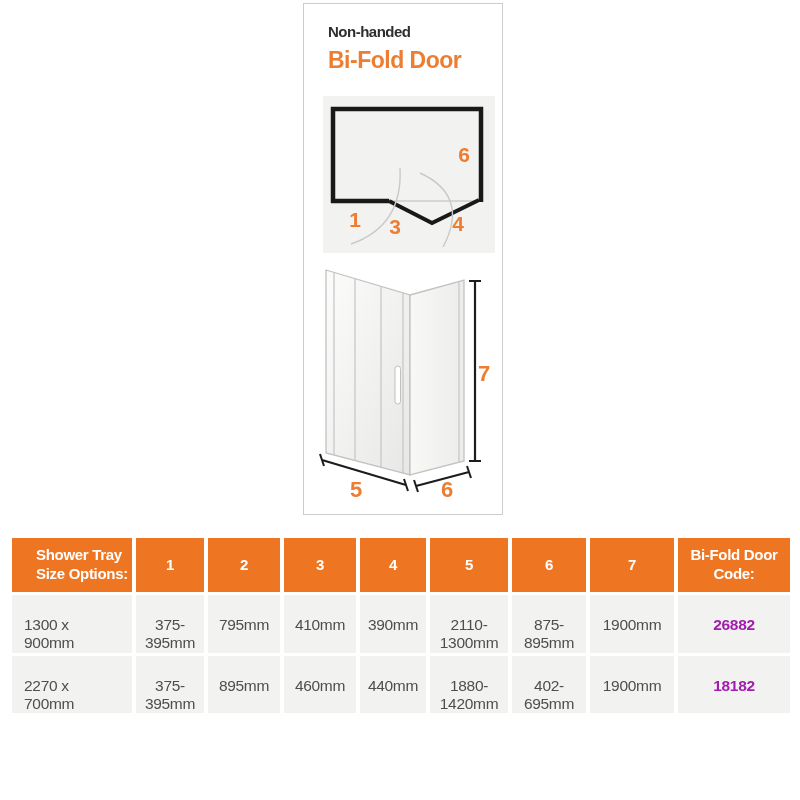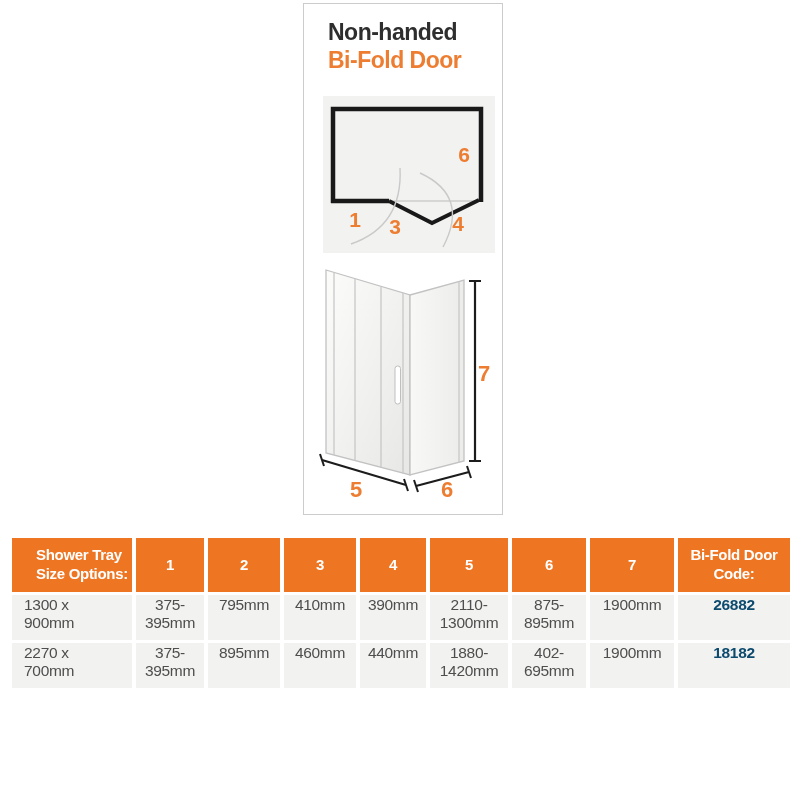--- a/index.html
+++ b/index.html
@@ -10,21 +10,21 @@
     overflow:hidden;
   }
 
   
   .card {
     position:absolute; left:303px; top:3px; width:200px; height:512px;
     background:#ffffff; border:1px solid #cccccc; box-sizing:border-box;
   }
   .card-title { position:absolute; left:24px; top:14px; }
   .card-title .line1 {
-    display:block; font-size:23px; font-weight:700; color:#2e2e2e;
+    display:block; font-size:15px; font-weight:700; color:#2e2e2e;
     line-height:28px; letter-spacing:-0.5px;
   }
   .card-title .line2 {
     display:block; font-size:23px; font-weight:700; color:#ED7D31;
     line-height:28px; letter-spacing:-0.5px;
   }
   .plan-view {
     position:absolute; left:19px; top:92px; width:172px; height:157px;
     background:#f2f2f1;
   }
@@ -48,25 +48,25 @@
   }
   .spec th {
     background:#EE7623; color:#ffffff; font-weight:700; font-size:15px;
     height:54px; text-align:center; vertical-align:middle;
     white-space:pre-line; line-height:1.25; letter-spacing:-0.3px;
     padding:0;
   }
   .spec th.first { text-align:left; padding-left:24px; }
   .spec td {
     font-size:15.5px; color:#4e4e4e; text-align:center; vertical-align:top;
-    padding:1px 0 0 0; height:45px; box-sizing:border-box;
+    padding:21px 0 0 0; height:45px; box-sizing:border-box;
     white-space:pre-line; line-height:1.18; letter-spacing:-0.3px;
   }
   .spec td.first { text-align:left; padding-left:12px; }
-  .spec td.code { font-weight:700; color:#0c4a6e; }
+  .spec td.code { font-weight:700; color:#a21caf; }
   .spec tr.row-light td { background:#f2f2f0; }
   .spec tr.row-dark td { background:#d8d8d6; }
 </style>
 </head>
 <body>
 
 <div class="card">
   <div class="card-title">
     <span class="line1">Non-handed</span>
     <span class="line2">Bi-Fold Door</span>

